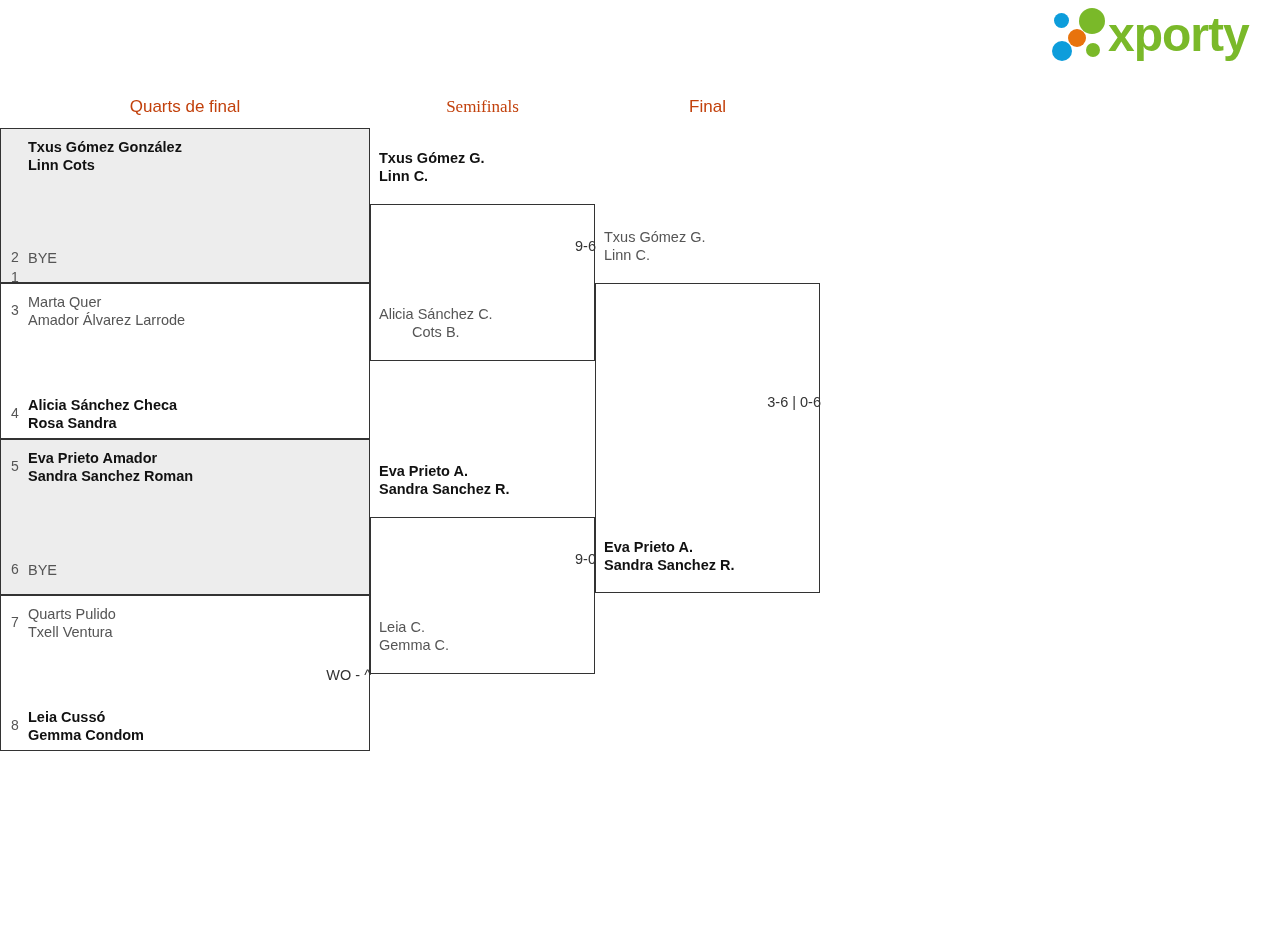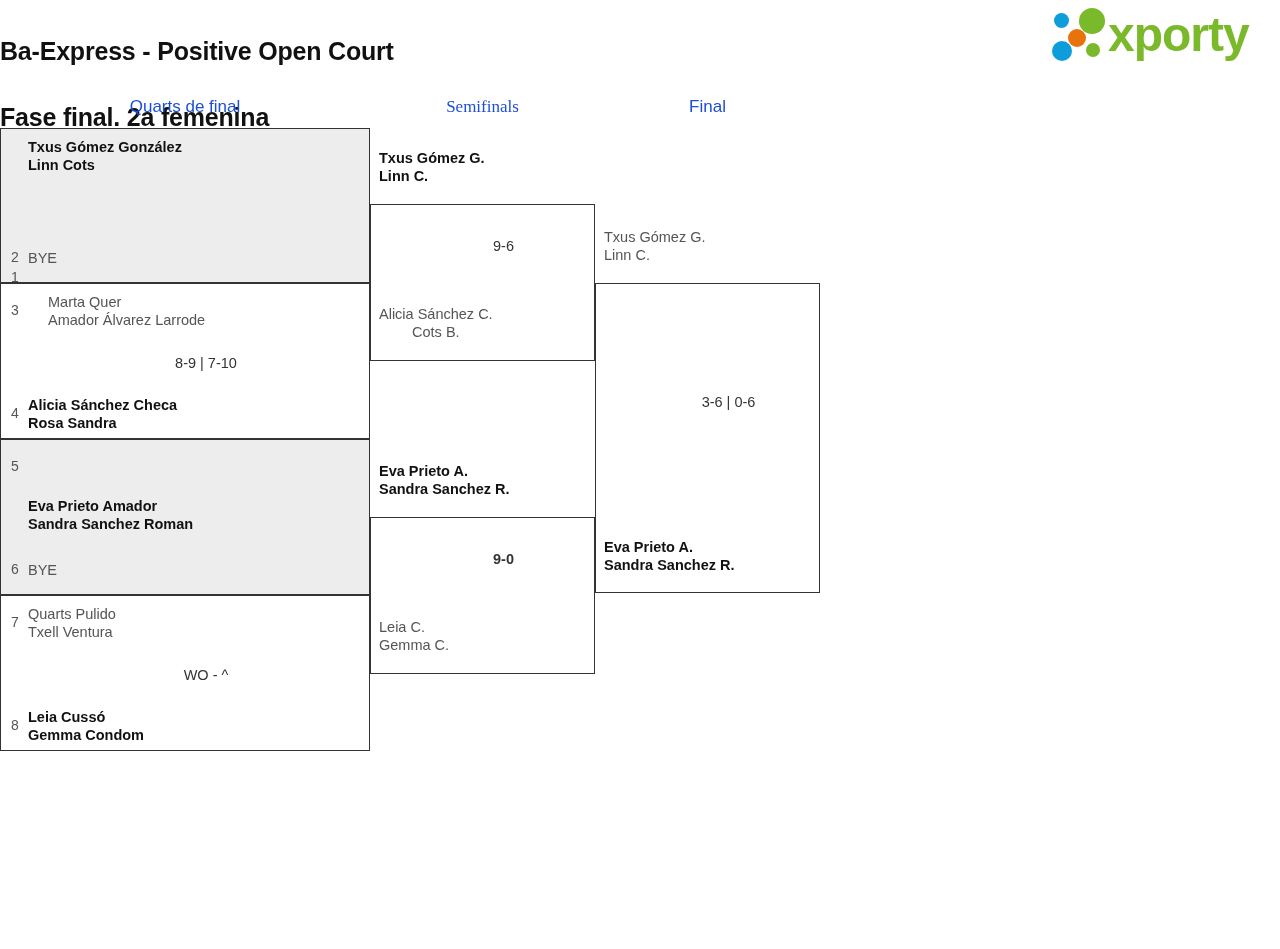--- a/index.html
+++ b/index.html
@@ -27,21 +27,21 @@
   .dot{position:absolute;border-radius:50%;}
   #logo-word{
     position:absolute;left:56px;top:-2px;
     font-size:48px;font-weight:bold;
     color:#7ab929;letter-spacing:-1px;
     line-height:58px;
   }
   
   .round-head{
     position:absolute;text-align:center;
-    font-size:17px;color:#1d4ed8;
+    font-size:17px;color:#c2410c;
     line-height:22px;
   }
   
   #bracket{position:absolute;left:0;top:0;width:1280px;height:949px;}
   .match{
     position:absolute;
     box-sizing:border-box;
     border:1px solid #333333;
     background:#ffffff;
   }
@@ -56,40 +56,36 @@
     font-size:14.5px;line-height:18px;
     color:#555555;
     white-space:nowrap;
   }
   .team.win{color:#111111;font-weight:bold;}
   .team .p1{display:block;}
   .team .p2{display:block;}
   .score{
     position:absolute;
     font-size:14.5px;color:#333333;
-    text-align:center;line-height:18px;padding-left:20px;
+    text-align:right;line-height:18px;
   }
   
   .r1{left:0px;width:370px;}
   .r1 .team{left:27px;}
   
   .sf{left:370px;width:225px;}
   .sf .team{left:8px;}
   
   .fin{left:595px;width:225px;}
   .fin .team{left:8px;}
 </style>
 </head>
 <body>
 
 <div id="header">
-  <div id="title">
-    <span class="l1">Ba-Express - Positive Open Court</span>
-    <span class="l2">Fase final. 2a femenina</span>
-  </div>
 
   <div id="logo">
     <div id="logo-dots">
       <span class="dot" style="left:2px;top:5px;width:15px;height:15px;background:#0d9ddb;"></span>
       <span class="dot" style="left:27px;top:0px;width:26px;height:26px;background:#7ab929;"></span>
       <span class="dot" style="left:16px;top:21px;width:18px;height:18px;background:#e8730c;"></span>
       <span class="dot" style="left:0px;top:33px;width:20px;height:20px;background:#0d9ddb;"></span>
       <span class="dot" style="left:34px;top:35px;width:14px;height:14px;background:#7ab929;"></span>
     </div>
     <div id="logo-word">xporty</div>
@@ -111,35 +107,34 @@
     <span class="seed" style="top:120px;">2</span>
     <span class="team" style="top:120px;">
       <span class="p1">BYE</span>
       <span class="p2"></span>
     </span>
     <span class="score" style="top:70px;left:0;width:370px;"></span>
   </div>
 
   <div class="match r1" style="top:283px;height:156px;">
     <span class="seed" style="top:18px;">3</span>
-    <span class="team" style="top:9px;margin-left:20px;">
+    <span class="team" style="top:9px;">
       <span class="p1">Marta Quer</span>
       <span class="p2">Amador Álvarez Larrode</span>
     </span>
     <span class="seed" style="top:121px;">4</span>
     <span class="team win" style="top:112px;">
       <span class="p1">Alicia Sánchez Checa</span>
       <span class="p2">Rosa Sandra</span>
     </span>
-    <span class="score" style="top:70px;left:0;width:370px;">8-9 | 7-10</span>
   </div>
 
   <div class="match r1 shaded" style="top:439px;height:156px;">
     <span class="seed" style="top:18px;">5</span>
-    <span class="team win" style="top:9px;margin-top:48px;">
+    <span class="team win" style="top:9px;">
       <span class="p1">Eva Prieto Amador</span>
       <span class="p2">Sandra Sanchez Roman</span>
     </span>
     <span class="seed" style="top:121px;">6</span>
     <span class="team" style="top:121px;">
       <span class="p1">BYE</span>
       <span class="p2"></span>
     </span>
     <span class="score" style="top:70px;left:0;width:370px;"></span>
   </div>
@@ -172,21 +167,21 @@
 
   <div class="match sf" style="top:517px;height:157px;">
     <span class="team win" style="top:-56px;">
       <span class="p1">Eva Prieto A.</span>
       <span class="p2">Sandra Sanchez R.</span>
     </span>
     <span class="team" style="top:100px;">
       <span class="p1">Leia C.</span>
       <span class="p2">Gemma C.</span>
     </span>
-    <span class="score" style="top:32px;left:0;width:225px;font-weight:bold;">9-0</span>
+    <span class="score" style="top:32px;left:0;width:225px;">9-0</span>
   </div>
 
   <div class="match fin" style="top:283px;height:310px;">
     <span class="team" style="top:-56px;">
       <span class="p1">Txus Gómez G.</span>
       <span class="p2">Linn C.</span>
     </span>
     <span class="team win" style="top:254px;">
       <span class="p1">Eva Prieto A.</span>
       <span class="p2">Sandra Sanchez R.</span>

